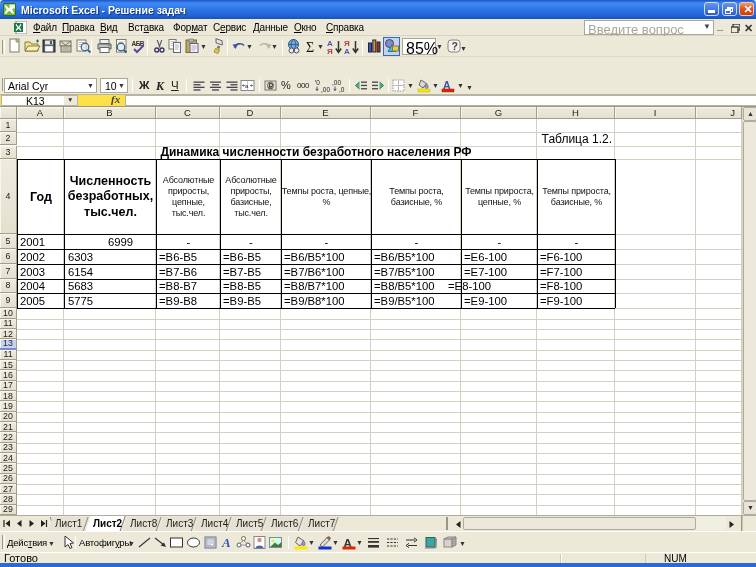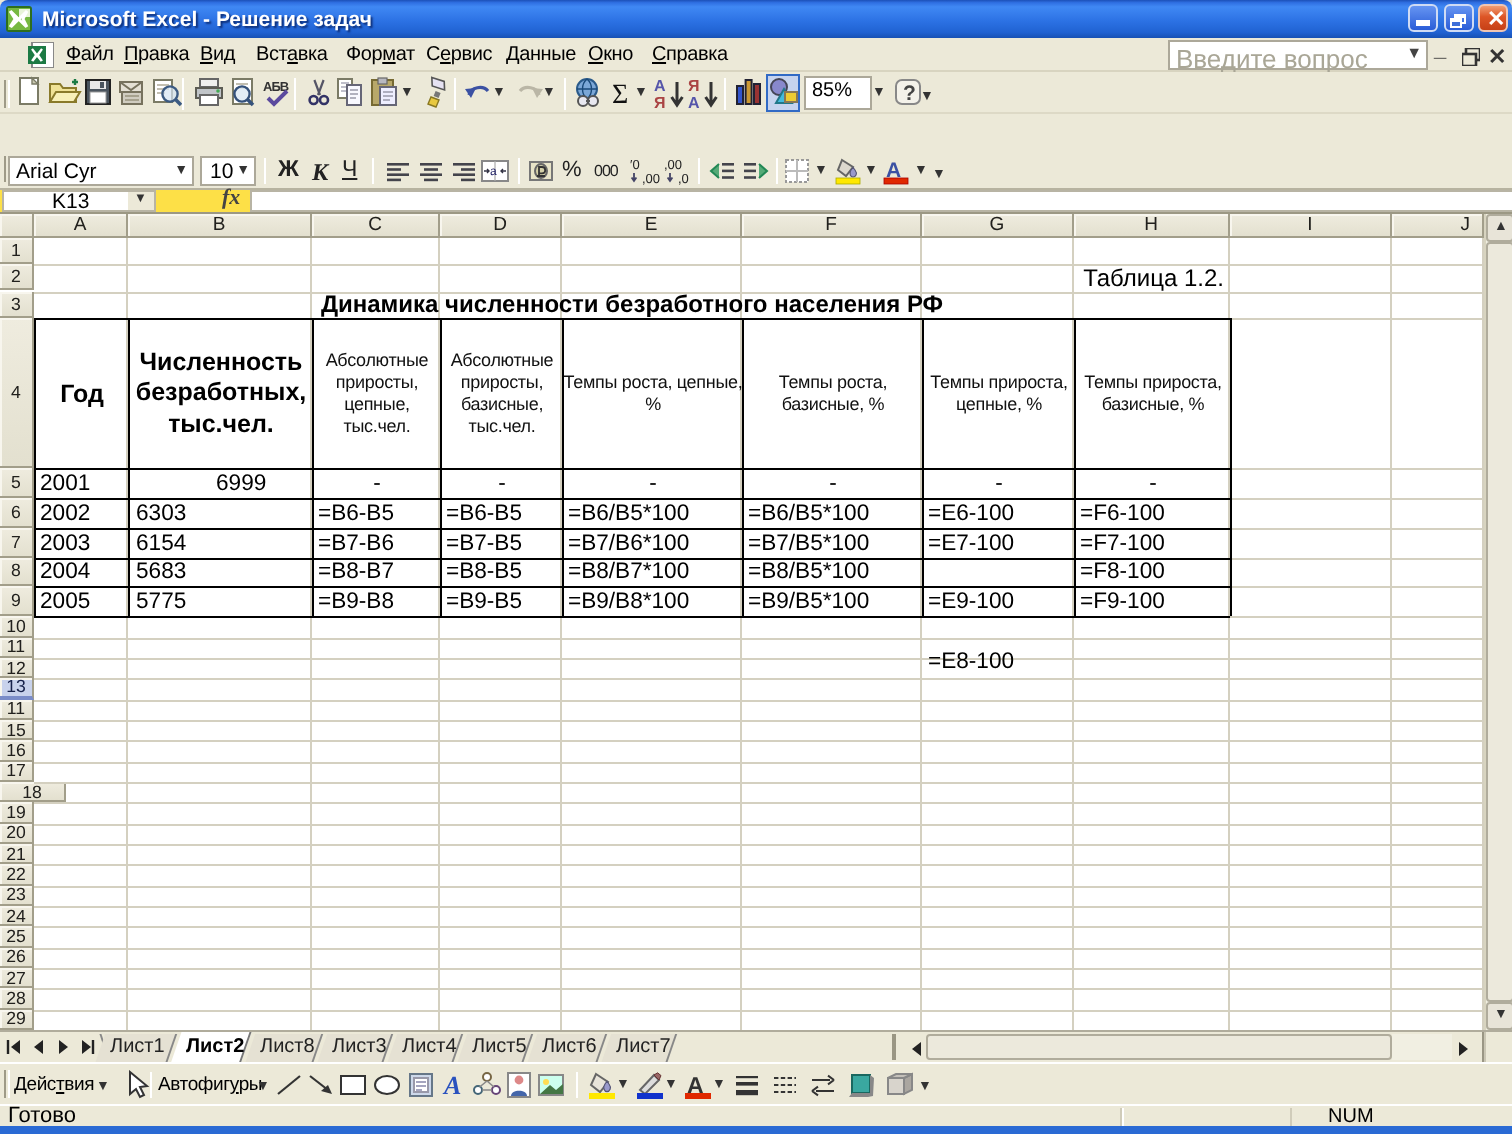--- a/index.html
+++ b/index.html
@@ -172,21 +172,21 @@
         <rect x="6.8" y="2" width="3" height="12" fill="#cc9933" stroke="#223"></rect>
         <rect x="11" y="4" width="3" height="10" fill="#993333" stroke="#223"></rect>
       </svg>
       <div class="abs" style="left:383px;top:0.5px;width:17px;height:19px;background:#c6d3ee;border:1px solid #316ac5;"></div>
       <svg class="ic" style="left:383.5px" width="17" height="17" viewBox="0 0 17 17">
         <circle cx="5.5" cy="5.5" r="4" fill="#8888cc" stroke="#445"></circle>
         <path d="M4 13.5 L8 6.5 L12 13.5 Z" fill="#44bbdd" stroke="#278"></path>
         <rect x="8.5" y="8" width="6" height="5" fill="#eecc33" stroke="#875"></rect>
       </svg>
       <div class="abs cbtn" style="left:402px;top:1.5px;width:34px;height:17px;">
-        <span style="position:absolute;left:3px;top:1.5px;font-size:10px;">85%</span>
+        <span style="position:absolute;left:3px;top:1.5px;font-size:16px;">85%</span>
       </div>
       <span class="abs" style="left:436px;top:7px;font-size:7px;color:#333;">▼</span>
       <svg class="ic" style="left:446px" width="17" height="17" viewBox="0 0 17 17">
         <rect x="2" y="2" width="12" height="12" rx="3" fill="#f4f2ea" stroke="#888"></rect>
         <text x="5.5" y="12" font-size="10.5" font-weight="bold" fill="#444" font-family="Liberation Sans">?</text>
       </svg>
       <span class="abs" style="left:460px;top:9px;font-size:7px;color:#333;">▼</span>
     </div>
     <div class="abs" style="left:0;top:58px;width:620px;height:18px;background:#ece9d8;border-bottom:1px solid #ddd9c6;margin-top:28px;">
       <div class="grip" style="height:12px;top:2px"></div>
@@ -358,21 +358,21 @@
       <div class="hdrcell" style="left:0;top:171.60000000000002px;width:17px;height:14.799999999999955px;font-size:8.8px;">8</div>
       <div class="hdrcell" style="left:0;top:186.39999999999998px;width:17px;height:14.800000000000011px;font-size:8.8px;">9</div>
       <div class="hdrcell" style="left:0;top:201.2px;width:17px;height:10.340000000000032px;font-size:8.8px;">10</div>
       <div class="hdrcell" style="left:0;top:211.54000000000002px;width:17px;height:10.339999999999975px;font-size:8.8px;">11</div>
       <div class="hdrcell" style="left:0;top:221.88px;width:17px;height:10.340000000000032px;font-size:8.8px;">12</div>
       <div class="hdrcell" style="left:0;top:232.22000000000003px;width:17px;height:10.339999999999975px;font-size:8.8px;background:#c8d2ec;border-bottom:2px solid #7a8cc8;color:#16214a;">13</div>
       <div class="hdrcell" style="left:0;top:242.56px;width:17px;height:10.339999999999975px;font-size:8.8px;">11</div>
       <div class="hdrcell" style="left:0;top:252.89999999999998px;width:17px;height:10.340000000000032px;font-size:8.8px;">15</div>
       <div class="hdrcell" style="left:0;top:263.24px;width:17px;height:10.339999999999975px;font-size:8.8px;">16</div>
       <div class="hdrcell" style="left:0;top:273.58px;width:17px;height:10.340000000000032px;font-size:8.8px;">17</div>
-      <div class="hdrcell" style="left:0;top:283.92px;width:33px;height:10.339999999999975px;font-size:8.8px;">18</div>
+      <div class="hdrcell" style="left:0;top:283.92px;width:17px;height:10.339999999999975px;font-size:8.8px;">18</div>
       <div class="hdrcell" style="left:0;top:294.26px;width:17px;height:10.340000000000032px;font-size:8.8px;">19</div>
       <div class="hdrcell" style="left:0;top:304.6px;width:17px;height:10.339999999999975px;font-size:8.8px;">20</div>
       <div class="hdrcell" style="left:0;top:314.94px;width:17px;height:10.339999999999975px;font-size:8.8px;">21</div>
       <div class="hdrcell" style="left:0;top:325.28px;width:17px;height:10.340000000000032px;font-size:8.8px;">22</div>
       <div class="hdrcell" style="left:0;top:335.62px;width:17px;height:10.339999999999975px;font-size:8.8px;">23</div>
       <div class="hdrcell" style="left:0;top:345.96px;width:17px;height:10.340000000000032px;font-size:8.8px;">24</div>
       <div class="hdrcell" style="left:0;top:356.3px;width:17px;height:10.339999999999975px;font-size:8.8px;">25</div>
       <div class="hdrcell" style="left:0;top:366.64px;width:17px;height:10.340000000000032px;font-size:8.8px;">26</div>
       <div class="hdrcell" style="left:0;top:376.98px;width:17px;height:10.339999999999975px;font-size:8.8px;">27</div>
       <div class="hdrcell" style="left:0;top:387.32px;width:17px;height:10.340000000000032px;font-size:8.8px;">28</div>
@@ -469,21 +469,21 @@
       <div class="celltxt" style="left:284px;top:264.8px;width:87px;height:13.8px;">=B7/B6*100</div>
       <div class="celltxt" style="left:374px;top:264.8px;width:87px;height:13.8px;">=B7/B5*100</div>
       <div class="celltxt" style="left:464px;top:264.8px;width:73px;height:13.8px;">=E7-100</div>
       <div class="celltxt" style="left:540px;top:264.8px;width:75px;height:13.8px;">=F7-100</div>
       <div class="celltxt" style="left:20px;top:279.6px;width:45px;height:13.8px;">2004</div>
       <div class="celltxt" style="left:68px;top:279.6px;width:89px;height:13.8px;">5683</div>
       <div class="celltxt" style="left:159px;top:279.6px;width:61px;height:13.8px;">=B8-B7</div>
       <div class="celltxt" style="left:223px;top:279.6px;width:58px;height:13.8px;">=B8-B5</div>
       <div class="celltxt" style="left:284px;top:279.6px;width:87px;height:13.8px;">=B8/B7*100</div>
       <div class="celltxt" style="left:374px;top:279.6px;width:87px;height:13.8px;text-align:right;">=B8/B5*100</div>
-      <div class="celltxt" style="left:464px;top:279.6px;width:73px;height:13.8px;margin-top:45px;">=E8-100</div>
+      <div class="celltxt" style="left:448px;top:279.6px;width:73px;height:13.8px;">=E8-100</div>
       <div class="celltxt" style="left:540px;top:279.6px;width:75px;height:13.8px;">=F8-100</div>
       <div class="celltxt" style="left:20px;top:294.4px;width:45px;height:13.8px;">2005</div>
       <div class="celltxt" style="left:68px;top:294.4px;width:89px;height:13.8px;">5775</div>
       <div class="celltxt" style="left:159px;top:294.4px;width:61px;height:13.8px;">=B9-B8</div>
       <div class="celltxt" style="left:223px;top:294.4px;width:58px;height:13.8px;">=B9-B5</div>
       <div class="celltxt" style="left:284px;top:294.4px;width:87px;height:13.8px;">=B9/B8*100</div>
       <div class="celltxt" style="left:374px;top:294.4px;width:87px;height:13.8px;">=B9/B5*100</div>
       <div class="celltxt" style="left:464px;top:294.4px;width:73px;height:13.8px;">=E9-100</div>
       <div class="celltxt" style="left:540px;top:294.4px;width:75px;height:13.8px;">=F9-100</div>
     </div>

